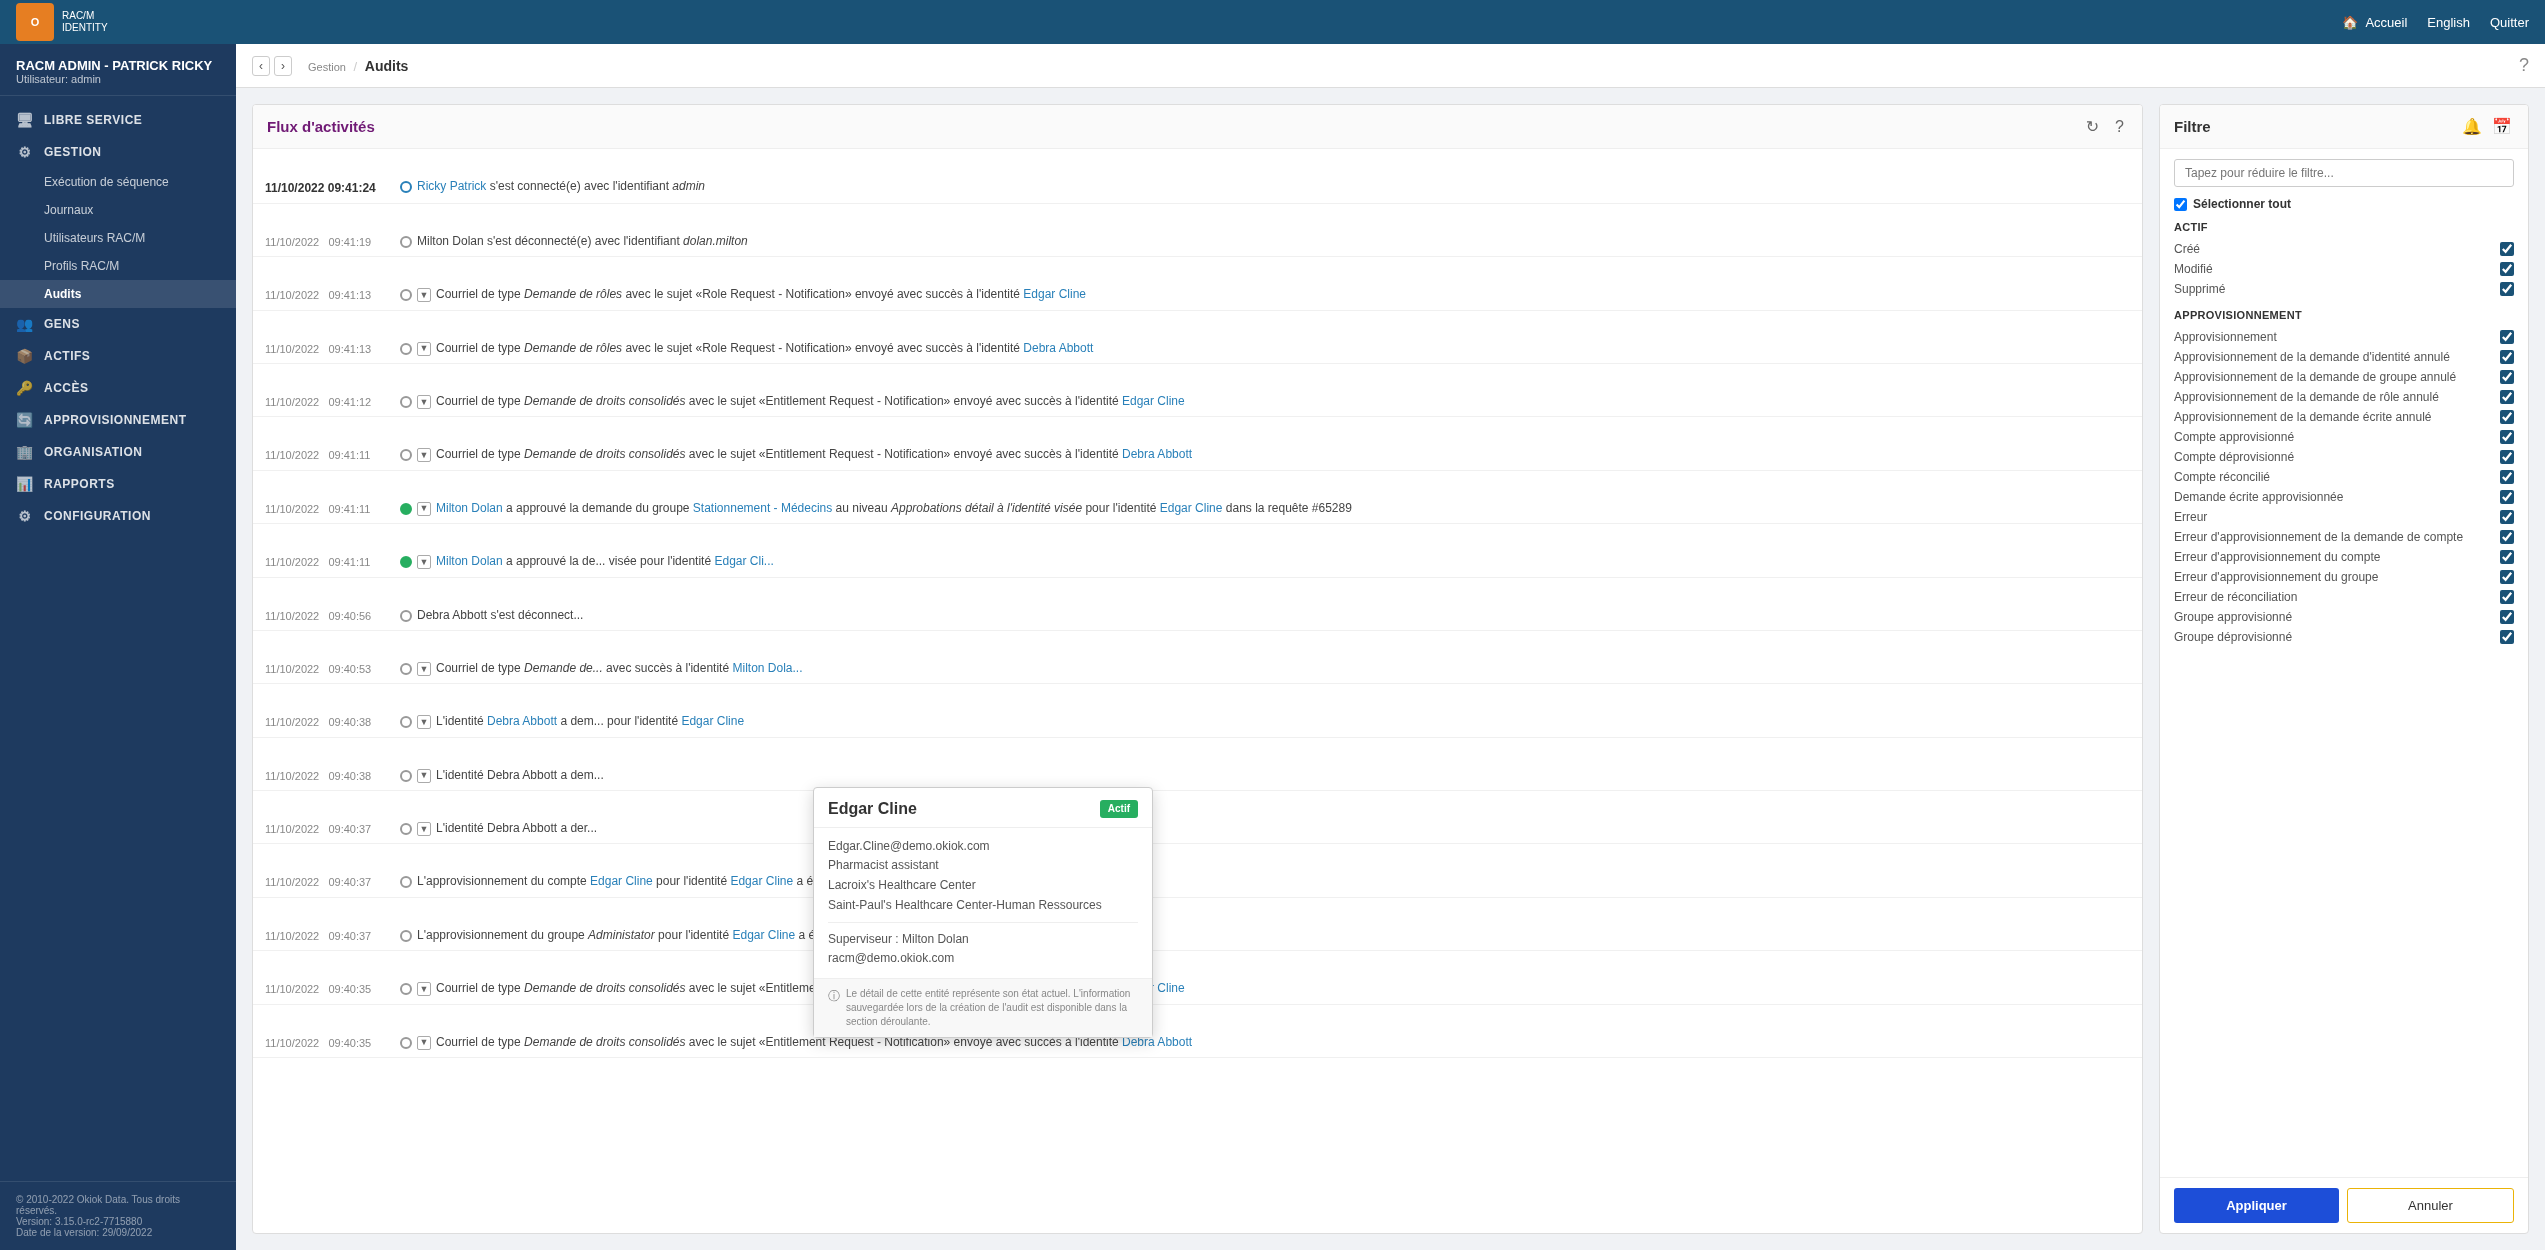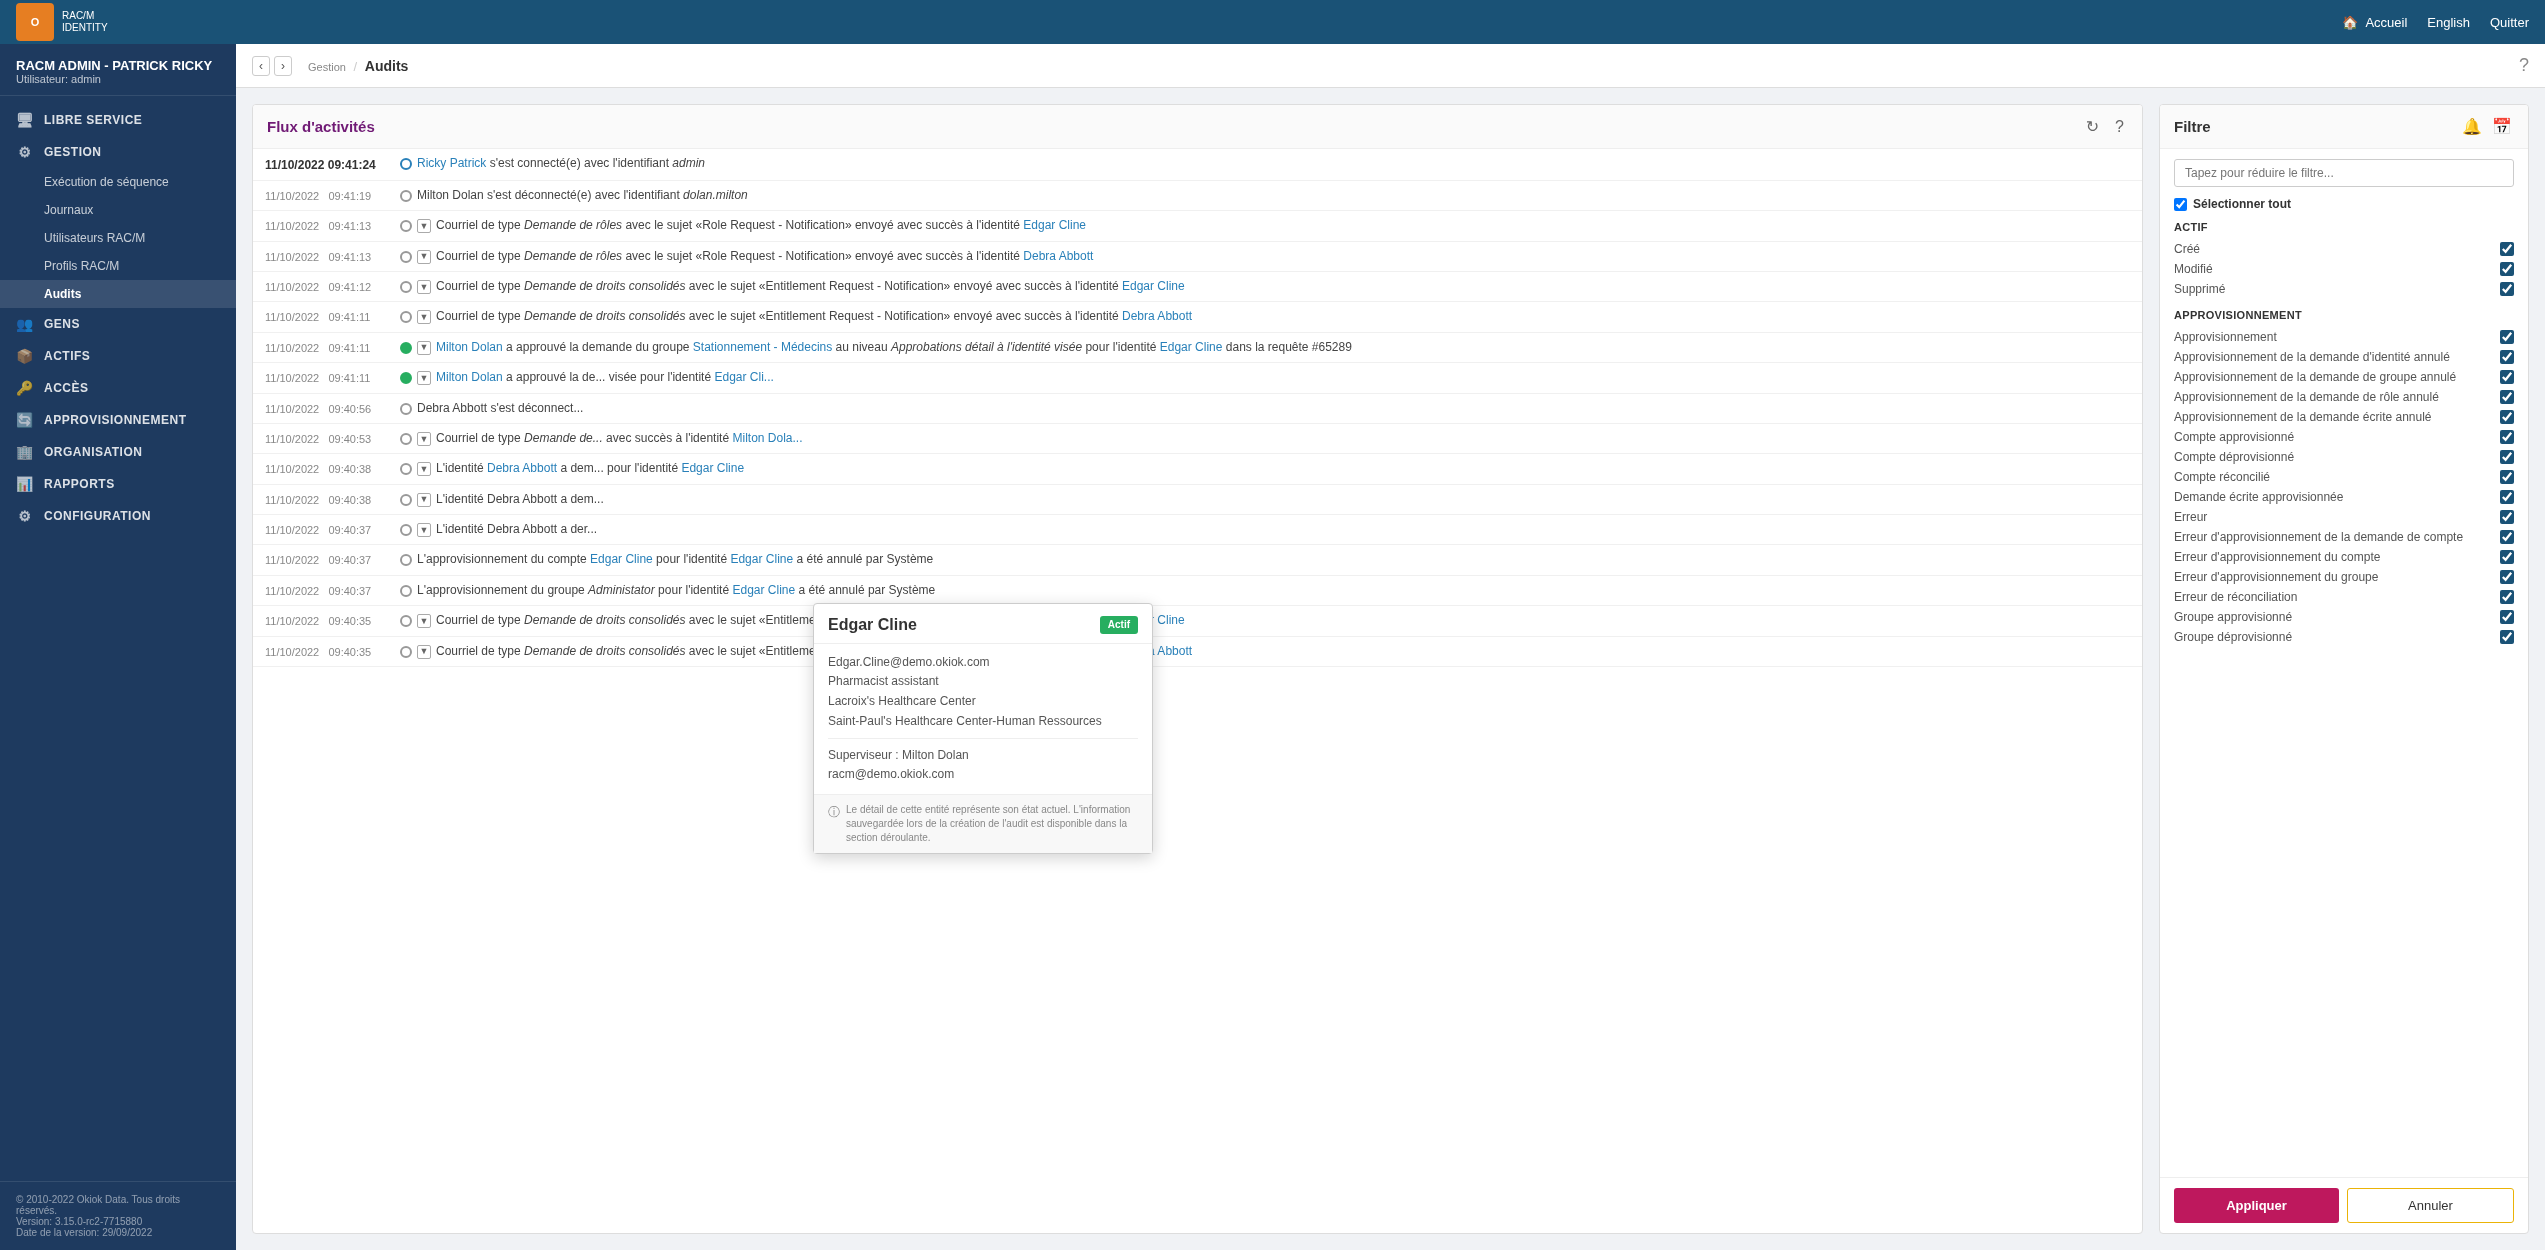--- a/index.html
+++ b/index.html
@@ -147,20 +147,21 @@
     }
     .activity-item {
       display: flex;
       align-items: flex-start;
       padding: 6px 12px;
       border-bottom: 1px solid #f0f0f0;
       gap: 5px;
       font-size: 12px;
       line-height: 1.4;
       position: relative;
+      margin-top: 23px;
     }
     .activity-time {
       min-width: 130px;
       color: #888;
       font-size: 11px;
       padding-top: 2px;
     }
     .activity-time.main-time { color: #333; font-weight: bold; font-size: 12px; }
     .activity-dot {
       width: 12px; height: 12px;
@@ -285,21 +286,21 @@
     .filter-item label { font-size: 12px; color: #555; flex: 1; cursor: pointer; }
     .filter-item input[type="checkbox"] { accent-color: #1a5276; width: 14px; height: 14px; cursor: pointer; }
     .filter-footer {
       padding: 10px 14px;
       border-top: 1px solid #eee;
       display: flex;
       gap: 8px;
     }
     .btn-apply {
       flex: 1;
-      background: #be185d;
+      background: #1d4ed8;
       color: white;
       border: none;
       padding: 9px;
       border-radius: 3px;
       font-size: 13px;
       cursor: pointer;
       font-weight: bold;
     }
     .btn-cancel {
       flex: 1;

